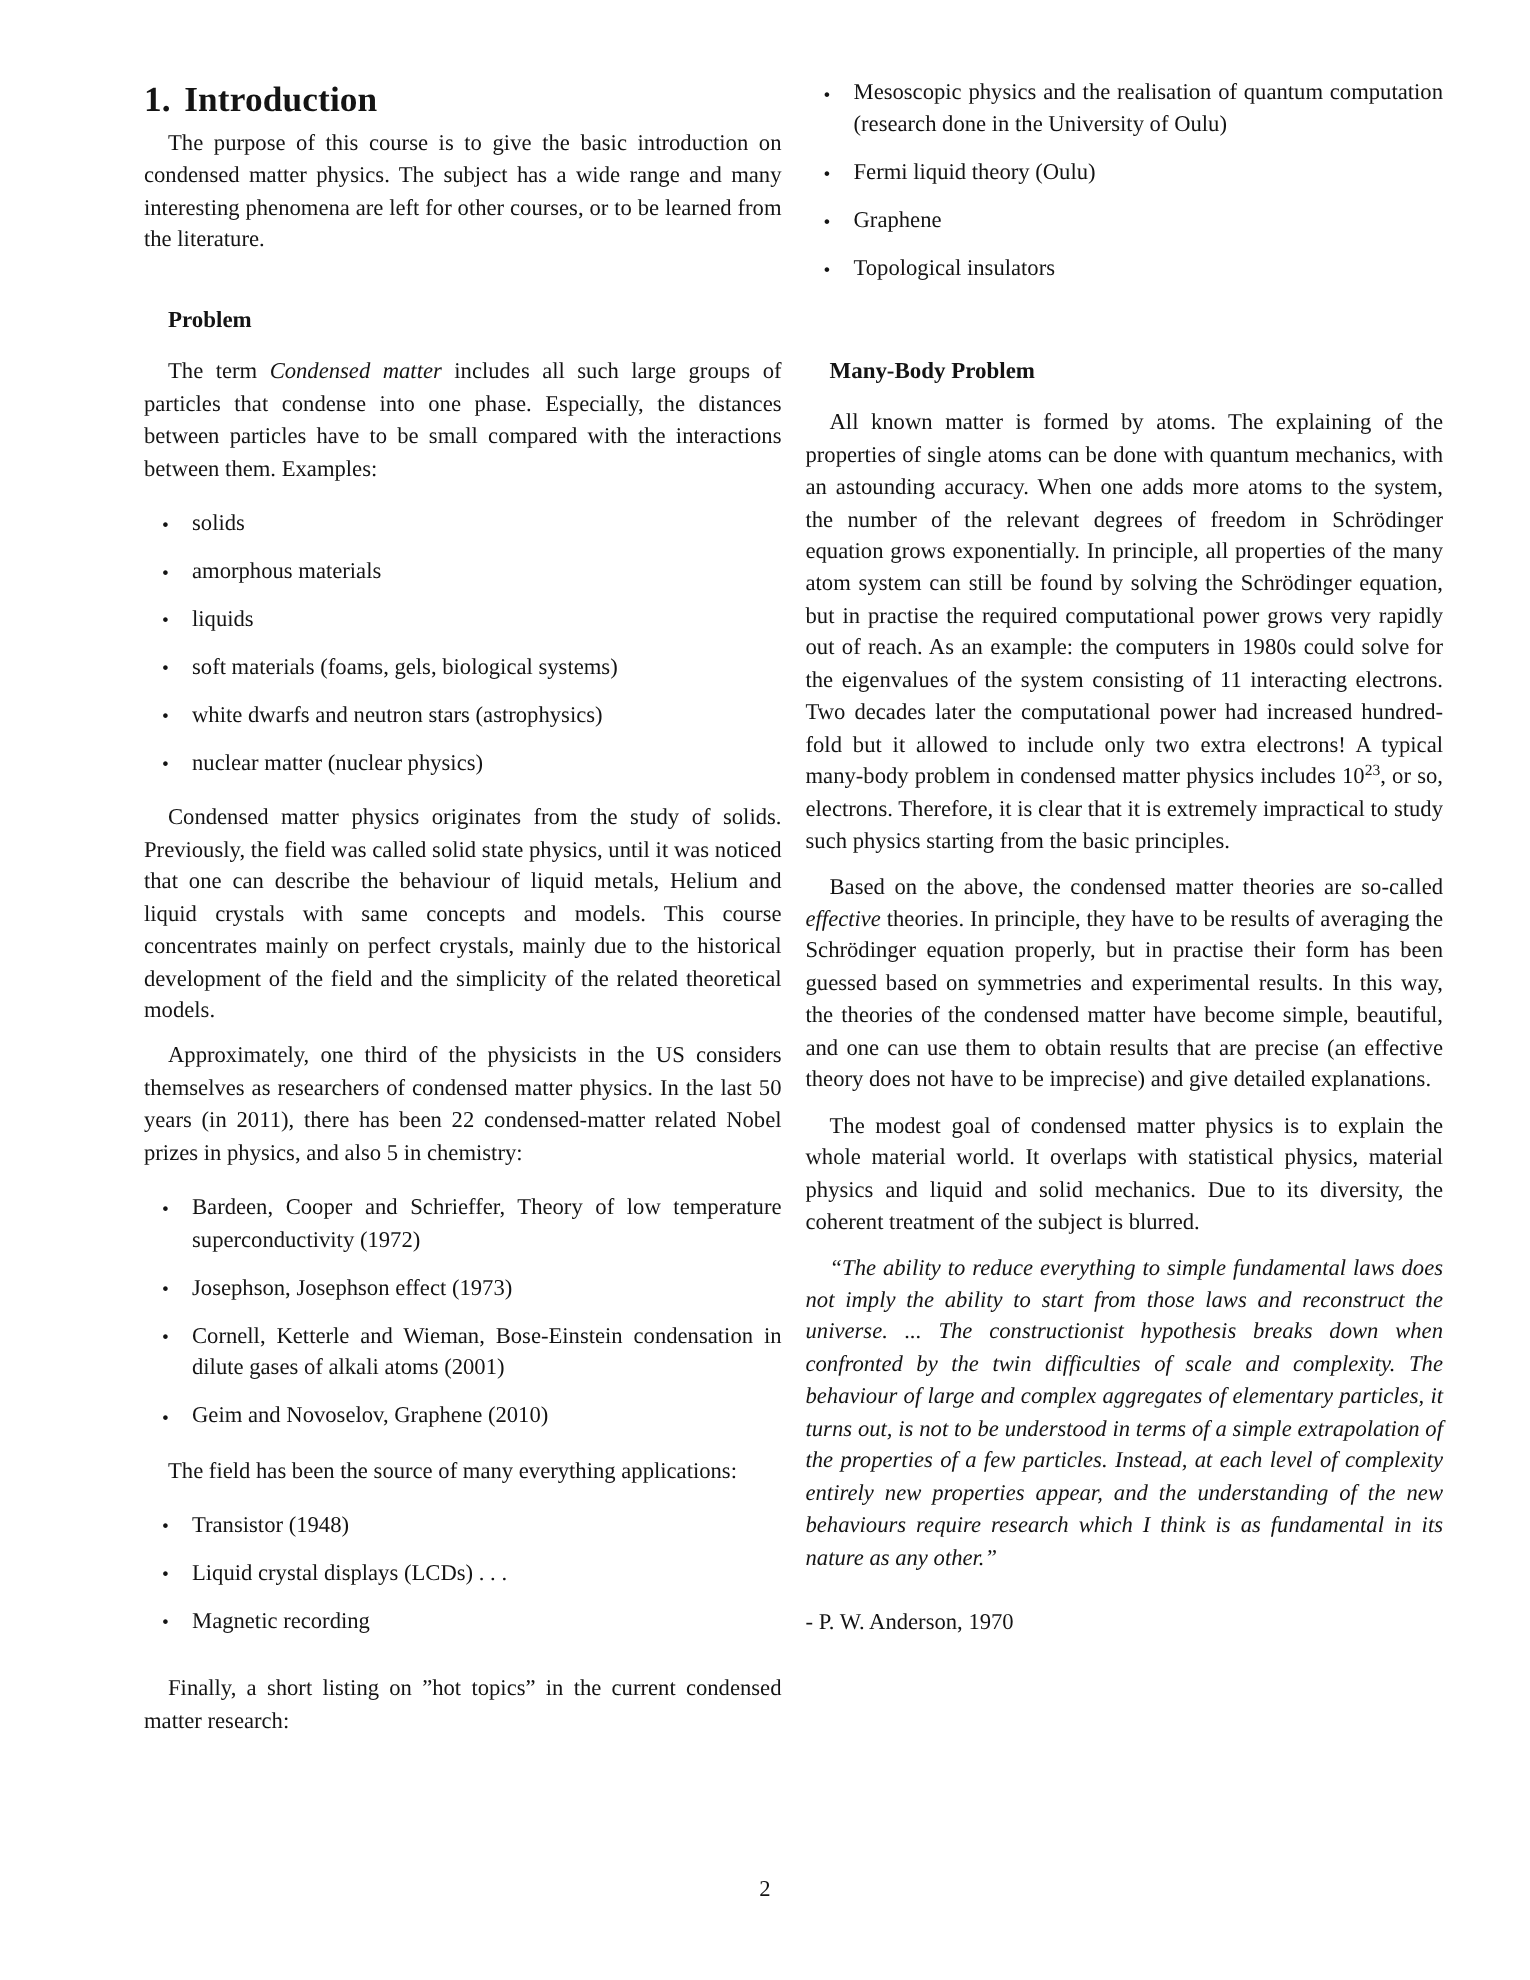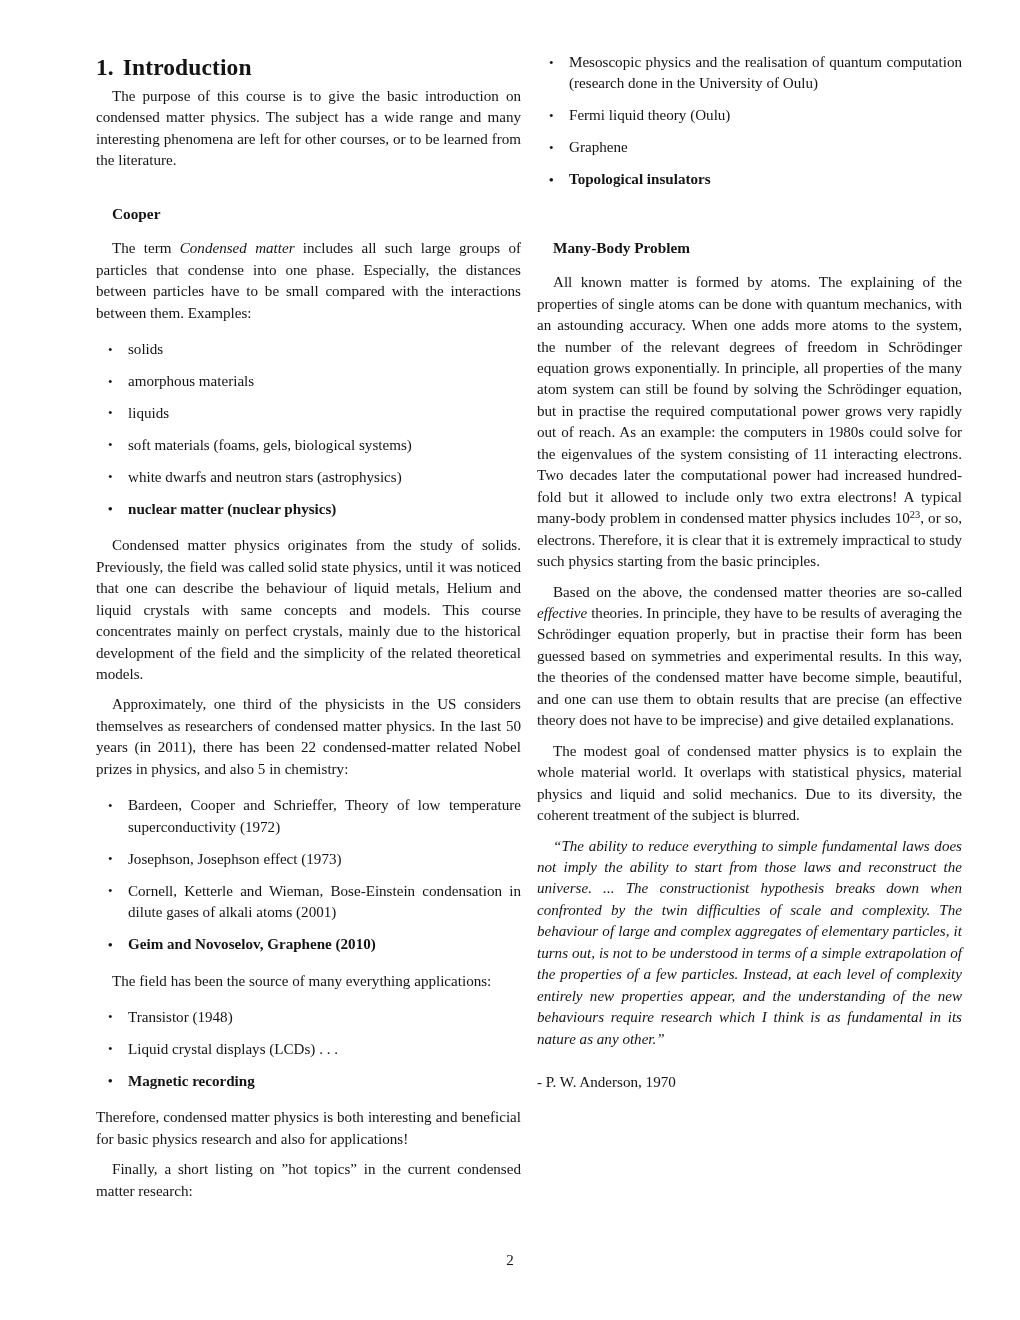--- a/index.html
+++ b/index.html
@@ -84,21 +84,21 @@
     list-style: none;
     margin: 0;
     padding: 0;
   }
   ul.bullets > li {
     position: relative;
     padding-left: 32px;
     margin: 0 0 10.5px 0;
     text-align: justify;
   }
-  ul.bullets > li:last-child { margin-bottom: 0; font-weight: bold; }
+  ul.bullets > li:last-child { margin-bottom: 0; }
   ul.bullets > li::before {
     content: "\2022";
     position: absolute;
     left: 12px;
     top: -0.5px;
     font-size: 13px;
     line-height: 21.45px;
   }
 
   
@@ -143,21 +143,21 @@
     <div class="col">
 
       <h1 class="section-title">
         <span class="num">1.</span><span>Introduction</span>
       </h1>
 
       <p class="para">The purpose of this course is to give the basic introduction on condensed matter physics. The subject has a wide range and many interesting phenomena are left for other courses, or to be learned from the literature.</p>
 
       <div class="gap-xl"></div>
 
-      <h2 class="subhead">Cooper</h2>
+      <h2 class="subhead">Problem</h2>
 
       <div class="gap-head"></div>
 
       <p class="para"><span>The term </span><em class="it">Condensed matter</em><span> includes all such large groups of particles that condense into one phase. Especially, the distances between particles have to be small compared with the interactions between them. Examples:</span></p>
 
       <div class="gap-md"></div>
 
       <ul class="bullets">
         <li>solids</li>
         <li>amorphous materials</li>
@@ -191,21 +191,20 @@
       <div class="gap-md"></div>
 
       <ul class="bullets">
         <li>Transistor (1948)</li>
         <li>Liquid crystal displays (LCDs) . . .</li>
         <li>Magnetic recording</li>
       </ul>
 
       <div class="gap-md"></div>
 
-      <p class="para noindent">Therefore, condensed matter physics is both interesting and beneficial for basic physics research and also for applications!</p>
 
       <div class="gap-sm"></div>
 
       <p class="para">Finally, a short listing on ”hot topics” in the current condensed matter research:</p>
 
     </div>
 
     <div class="col">
 
       <ul class="bullets">

